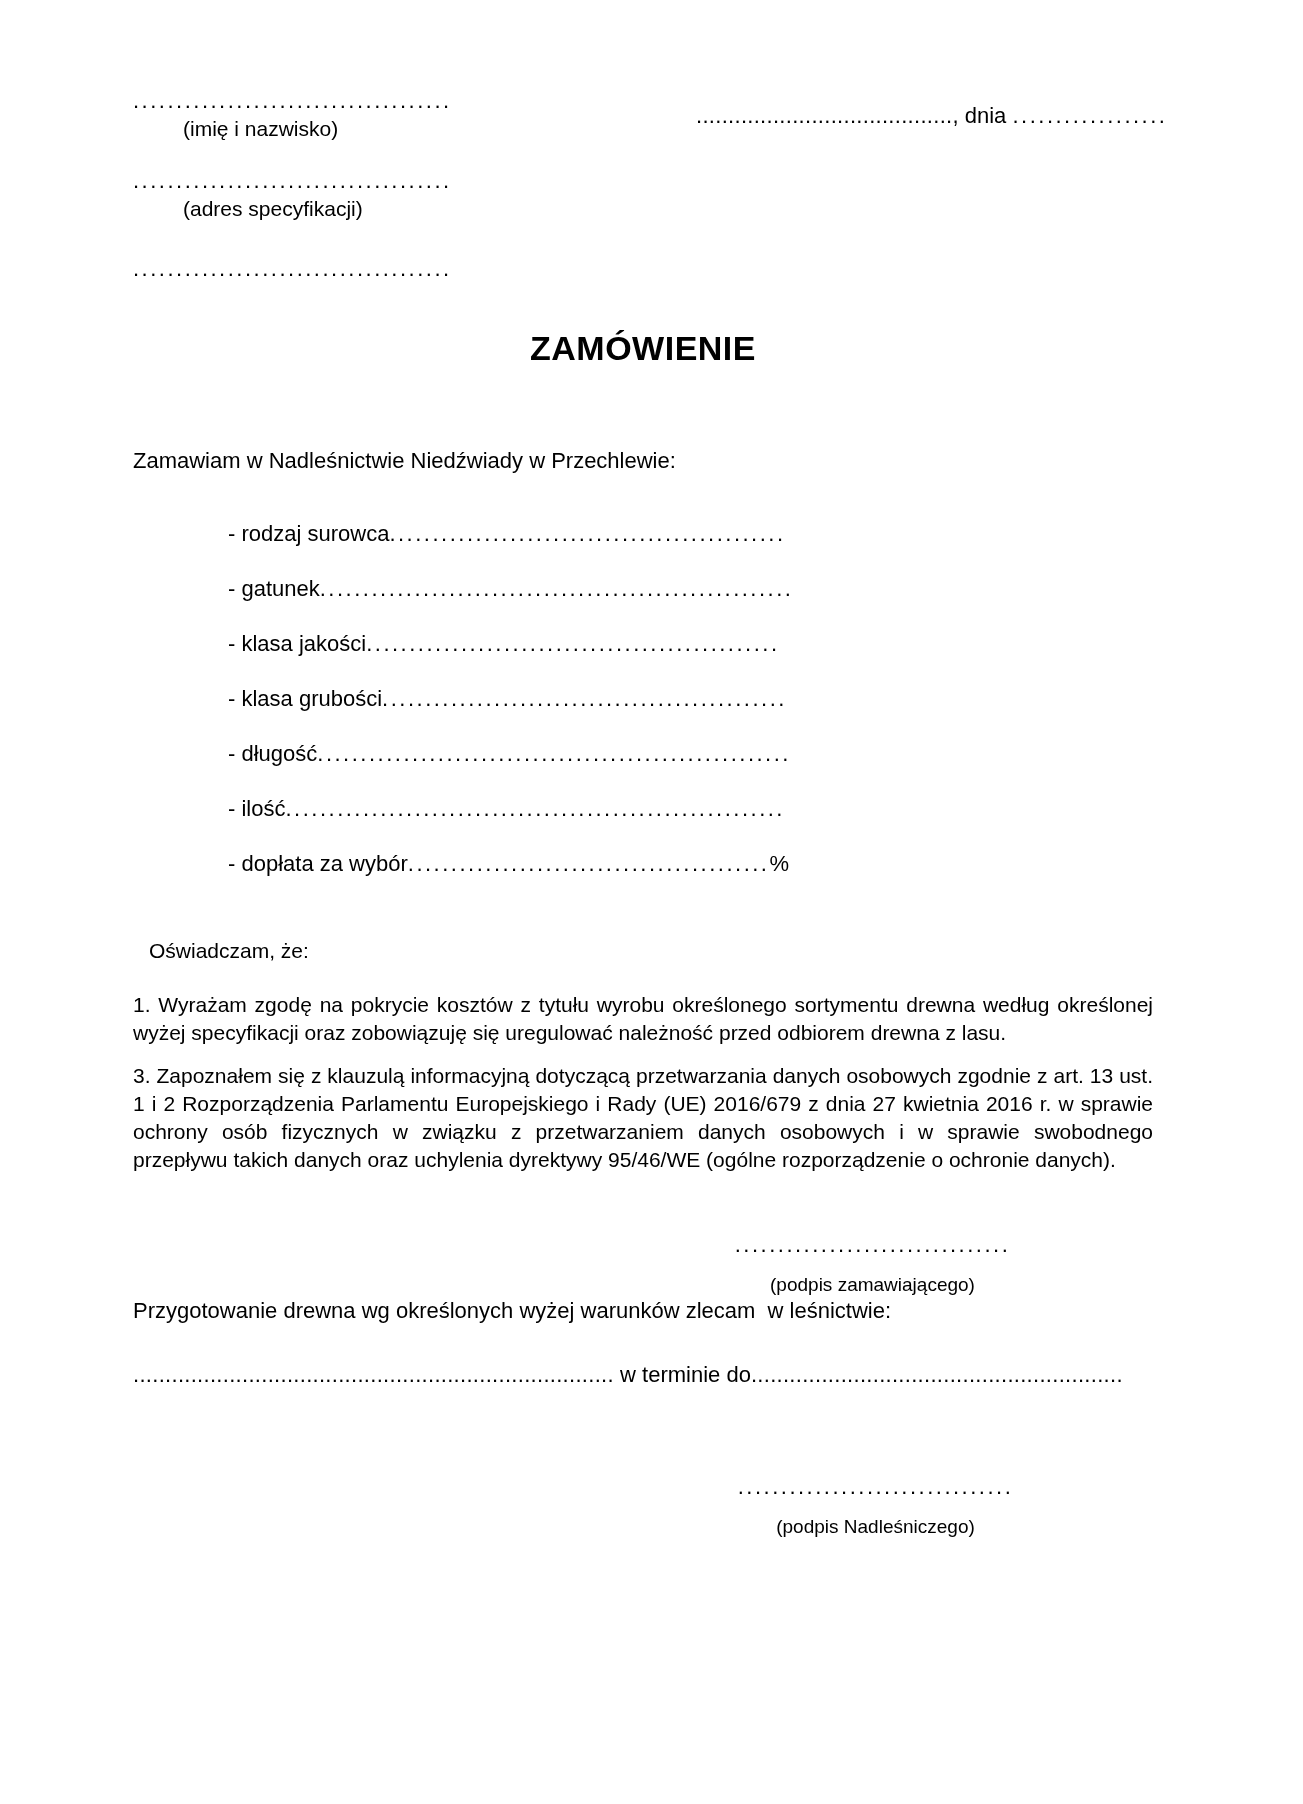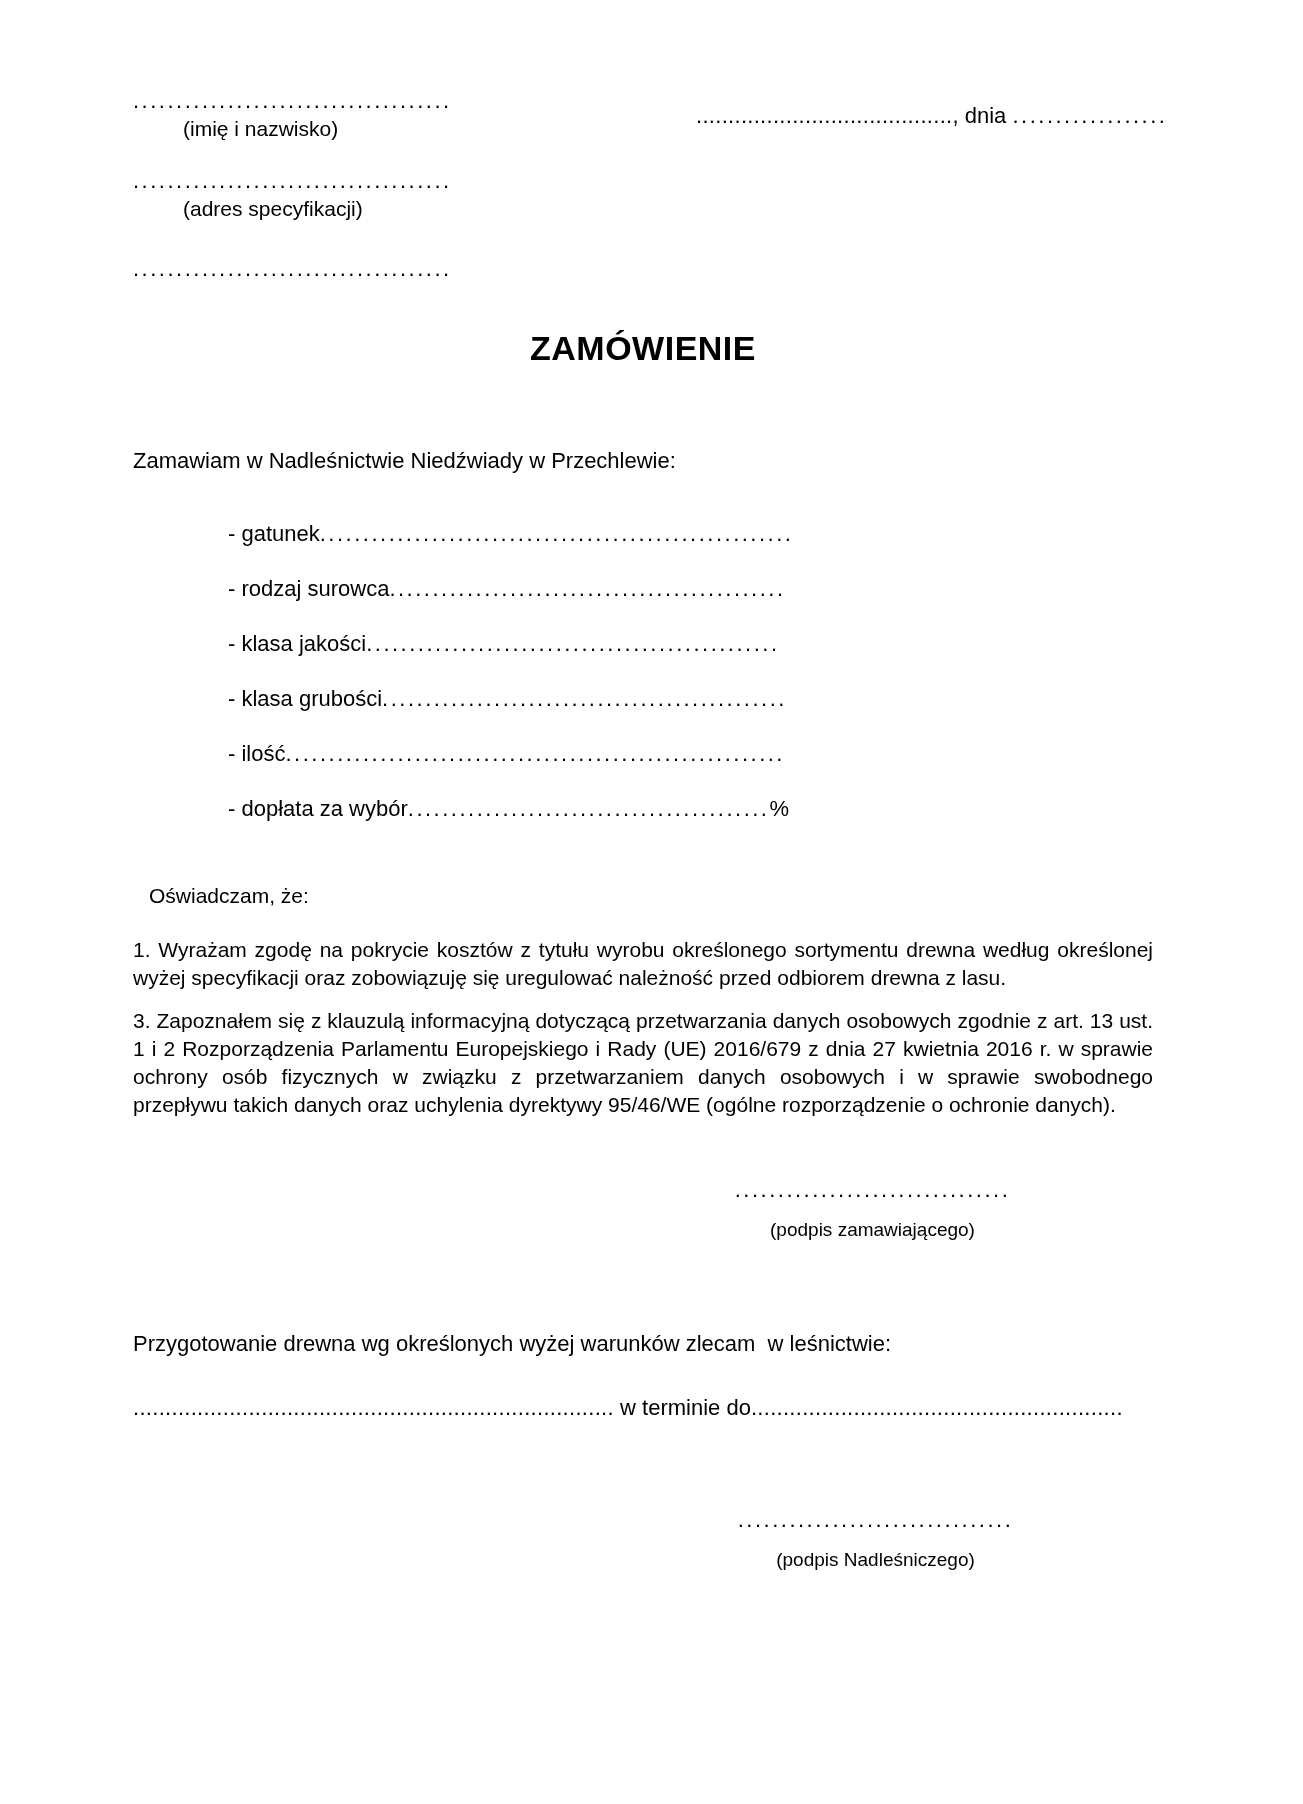--- a/index.html
+++ b/index.html
@@ -37,21 +37,21 @@
   .order-item { margin-bottom: 29px; white-space: nowrap; }
   .decl-heading { margin-top: 60px; font-size: 21px; line-height: 28px; margin-left: 16px; }
   .decl-par { font-size: 21px; line-height: 28px; text-align: justify; }
   .par-1 { margin-top: 26px; }
   .par-2 { margin-top: 16px; }
   .par-3 { margin-top: 15px; }
   .sig-block { width: 285px; text-align: center; }
   .sig-orderer { margin-top: 58px; margin-left: 597px; }
   .sig-forester { margin-top: 86px; margin-left: 600px; }
   .sig-caption { font-size: 19px; margin-top: 14px; }
-  .forestry-instruction { margin-top: 88px; white-space: pre-wrap; }
+  .forestry-instruction { white-space: pre-wrap; }
   .term-line { margin-top: 38px; white-space: pre; }
 </style>
 </head>
 <body>
 
 <div class="page">
 
   <div class="header">
     <div class="blank-line dots-spaced">.....................................</div>
     <div class="caption">(imię i nazwisko)</div>
@@ -62,24 +62,25 @@
     <div class="blank-line dots-spaced blank-3">.....................................</div>
 
     <div class="city-date"><span class="dots-tight">........................................</span><span>, dnia </span><span class="dots-spaced">..................</span></div>
   </div>
 
   <div class="doc-title">ZAMÓWIENIE</div>
 
   <div class="order-intro">Zamawiam w Nadleśnictwie Niedźwiady w Przechlewie:</div>
 
   <div class="order-items">
+    <div class="order-item"><span>- rodzaj surowca</span><span class="dots-spaced">..............................................</span><span></span></div>
     <div class="order-item"><span>- gatunek</span><span class="dots-spaced">.......................................................</span><span></span></div>
-    <div class="order-item"><span>- rodzaj surowca</span><span class="dots-spaced">..............................................</span><span></span></div>
     <div class="order-item"><span>- klasa jakości</span><span class="dots-spaced">................................................</span><span></span></div>
     <div class="order-item"><span>- klasa grubości</span><span class="dots-spaced">...............................................</span><span></span></div>
+    <div class="order-item"><span>- długość</span><span class="dots-spaced">.......................................................</span><span></span></div>
     <div class="order-item"><span>- ilość</span><span class="dots-spaced">..........................................................</span><span></span></div>
     <div class="order-item"><span>- dopłata za wybór</span><span class="dots-spaced">..........................................</span><span>%</span></div>
   </div>
 
   <div class="decl-heading">Oświadczam, że:</div>
 
   <div class="decl-par par-1">1. Wyrażam zgodę na pokrycie kosztów z tytułu wyrobu określonego sortymentu drewna według określonej wyżej specyfikacji oraz zobowiązuję się uregulować należność przed odbiorem drewna z lasu.</div>
   <div class="decl-par par-3">3. Zapoznałem się z klauzulą informacyjną dotyczącą przetwarzania danych osobowych zgodnie z art. 13 ust. 1 i 2 Rozporządzenia Parlamentu Europejskiego i Rady (UE) 2016/679 z dnia 27 kwietnia 2016 r. w sprawie ochrony osób fizycznych w związku z przetwarzaniem danych osobowych i w sprawie swobodnego przepływu takich danych oraz uchylenia dyrektywy 95/46/WE (ogólne rozporządzenie o ochronie danych).</div>
 
   <div class="sig-block sig-orderer">

